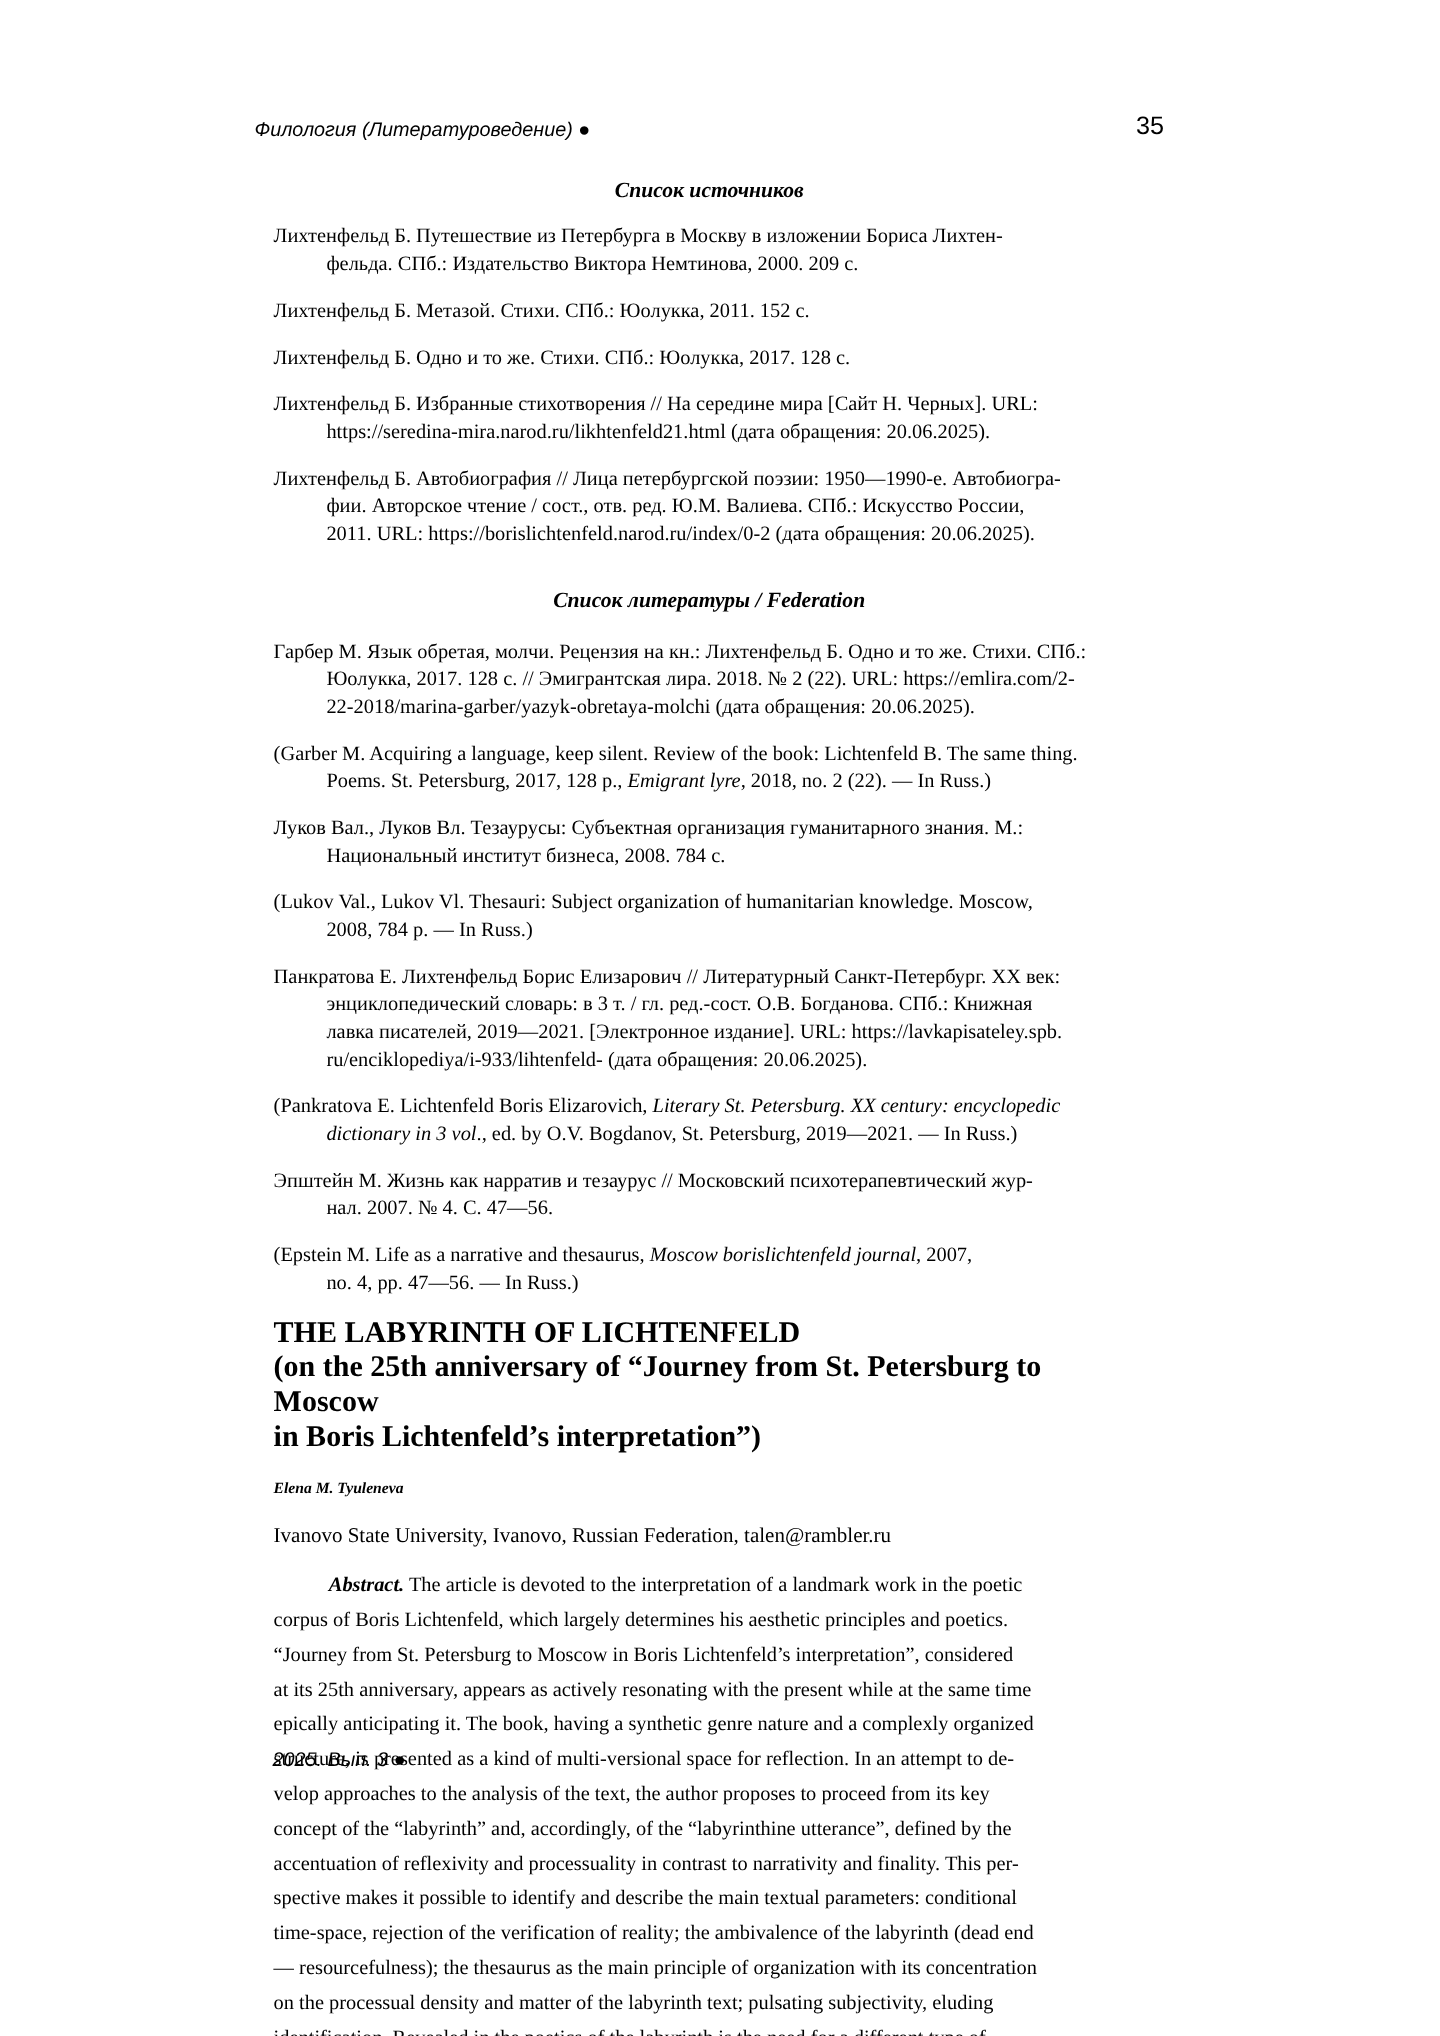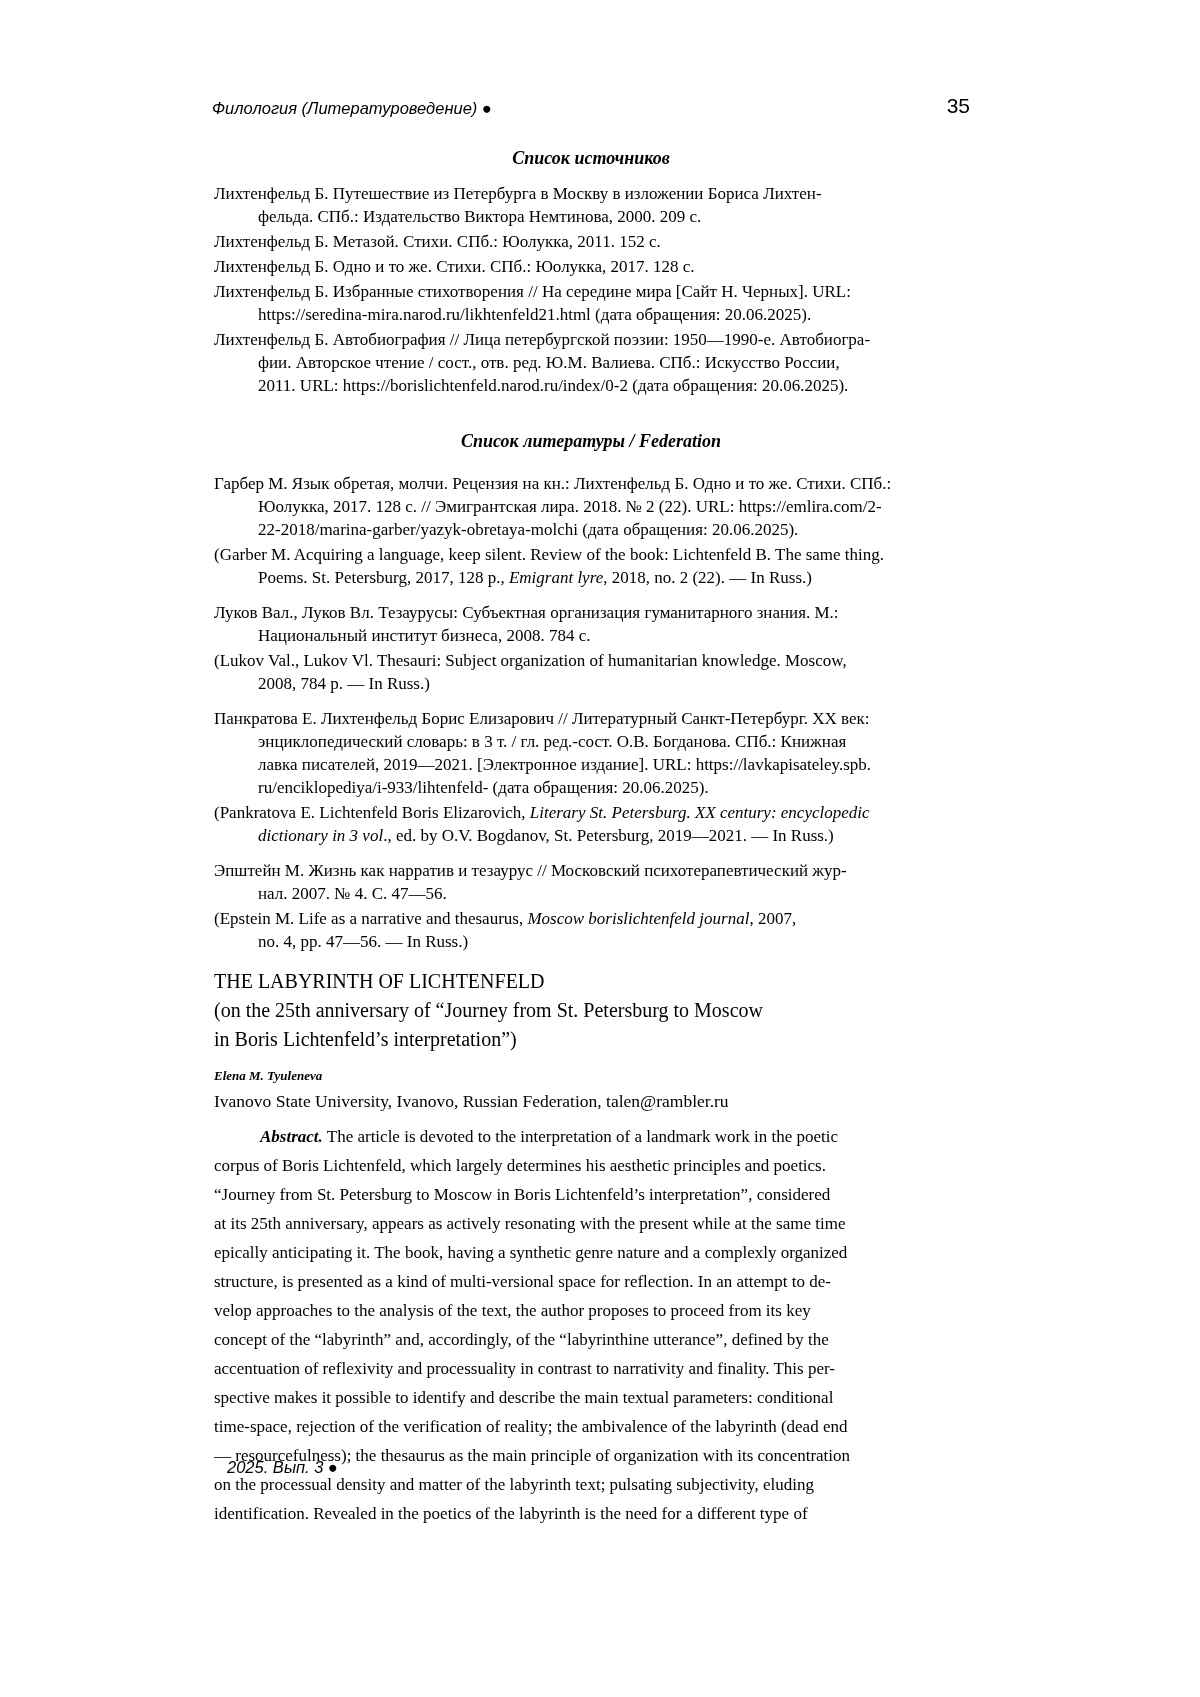--- a/index.html
+++ b/index.html
@@ -12,21 +12,21 @@
   .content { padding:0 230px 0 212px; }
 
   .running-head {
     display:flex; justify-content:space-between; align-items:flex-end;
     padding-top:94px;
     font-family:"Liberation Sans", sans-serif;
   }
   .rh-left  { font-style:italic; font-size:16.5px; }
   .rh-right { font-size:21px; }
 
-  h1, h2, p { margin:2px; }
+  h1, h2, p { margin:16px; }
 
   .section-heading {
     text-align:center; font-weight:bold; font-style:italic;
     font-size:18px; line-height:21px;
     margin-top:30px;
   }
   .section-heading.second { margin-top:34px; }
 
   #sources-list    { margin-top:13px; }
   #references-list { margin-top:20px; }
@@ -36,21 +36,21 @@
     font-size:17px; line-height:23px;
     padding-left:44px; text-indent:-44px;
     white-space:pre;
   }
 
   .it { font-style:italic; }
   .bi { font-style:italic; font-weight:bold; }
 
   .article-title {
     margin-top:14px;
-    font-size:20px; font-weight:normal; line-height:29px;
+    font-size:25px; font-weight:bold; line-height:29px;
     white-space:pre-line;
   }
   .author {
     margin-top:10px;
     font-size:13px; font-weight:bold; font-style:italic; line-height:24px;
   }
   .affiliation { margin-top:2px; font-size:17.5px; line-height:22px; }
 
   .abstract {
     margin-top:10px;

